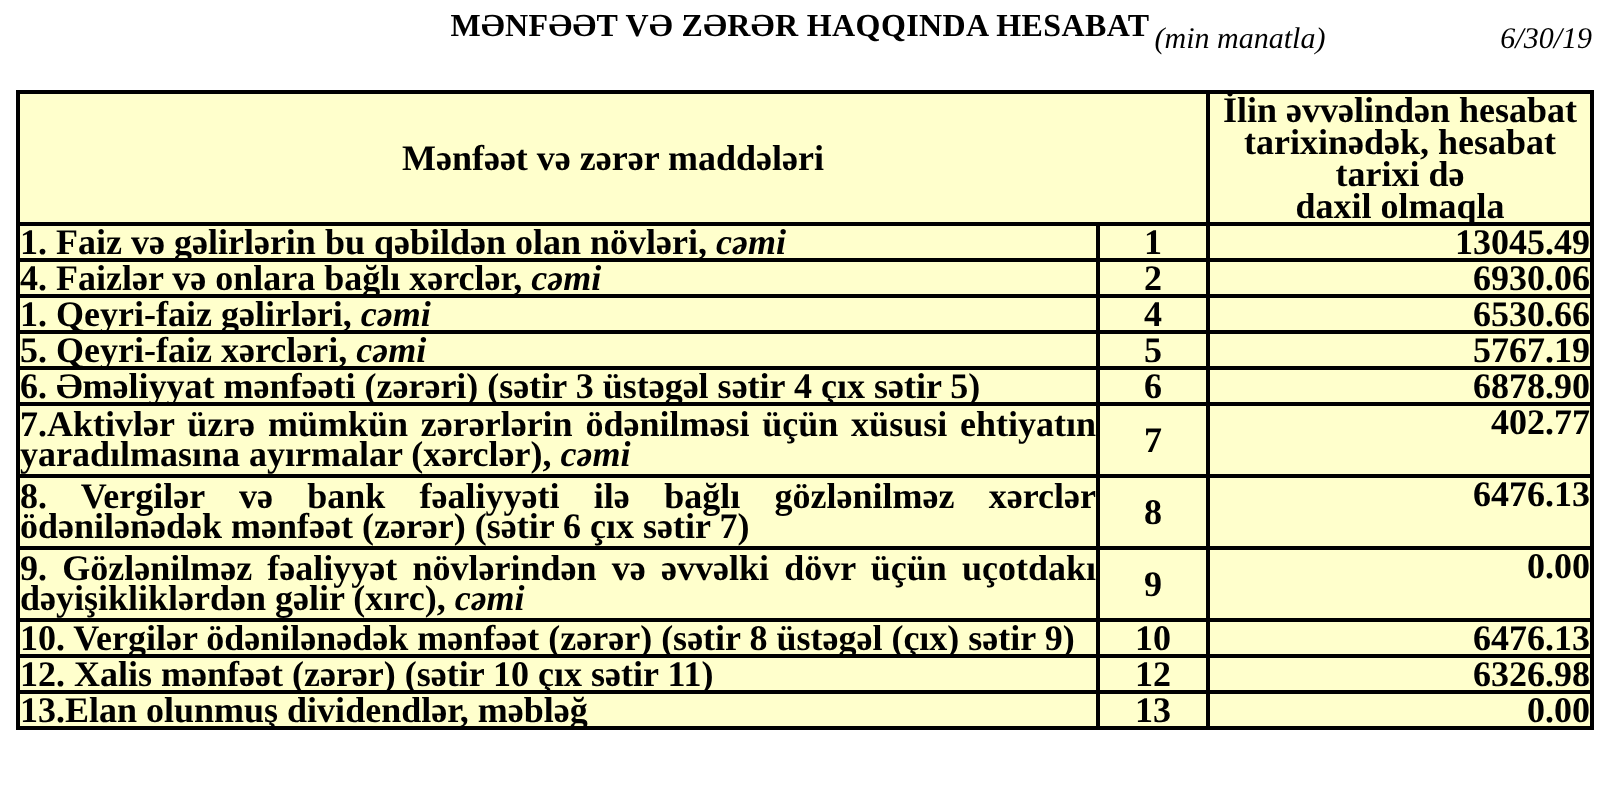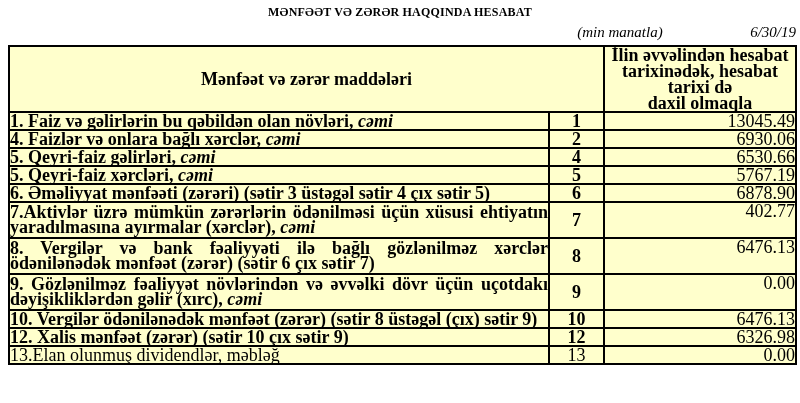--- a/index.html
+++ b/index.html
@@ -3,23 +3,23 @@
 <meta charset="utf-8">
 <style>
   html,body{margin:0;padding:0;background:#ffffff;}
   .page{
     position:relative;width:800px;height:403px;overflow:hidden;
     background:#ffffff;color:#000;
     font-family:"Liberation Serif","DejaVu Serif",serif;
   }
   .title{
     margin:0;padding-top:5px;text-align:center;
-    font-size:12px;font-weight:bold;letter-spacing:.2px;
+    font-size:16px;font-weight:bold;letter-spacing:.2px;
   }
-  .meta{position:absolute;top:24px;left:0;width:800px;height:17px;
+  .meta{position:absolute;top:12px;left:0;width:800px;height:17px;
     font-style:italic;font-size:15px;}
   .unit-note{position:absolute;left:505px;width:230px;text-align:center;}
   .report-date{position:absolute;right:4px;}
 
   table.pnl{
     position:absolute;top:45px;left:8px;width:787px;
     border-collapse:collapse;table-layout:fixed;
   }
   table.pnl td{
     border:2px solid var(--border-c,#000);
@@ -33,26 +33,26 @@
     white-space:pre-line;line-height:17px;padding:0 2px;
   }
   td.label{
     font-weight:bold;padding:0 4px 0 3px;white-space:nowrap;overflow:hidden;
   }
   tr.wrap td.label{
     white-space:normal;text-align:justify;line-height:15px;overflow:visible;
   }
   td.num{font-weight:bold;text-align:center;}
   td.val{
-    text-align:right;font-weight:normal;font-size:15px;padding:0 4px;
+    text-align:right;font-weight:bold;font-size:15px;padding:0 4px;
     font-family:"Liberation Serif","DejaVu Serif",serif;
   }
   tr.single td{height:16px;}
   tr.double td{height:34px;}
-  tr.plain td.label,tr.plain td.num{font-weight:normal;}
+  tr.plain td.label,tr.plain td.num{font-weight:bold;}
   .it{font-style:italic;}
 </style>
 </head>
 <body>
 
 <div class="page">
 
   <h1 class="title">MƏNFƏƏT VƏ ZƏRƏR HAQQINDA HESABAT</h1>
 
   <div class="meta">
@@ -78,21 +78,21 @@
         <td class="label"><span>1. Faiz və gəlirlərin bu qəbildən olan növləri, </span><span class="it">cəmi</span></td>
         <td class="num">1</td>
         <td class="val">13045.49</td>
       </tr>
       <tr class="single">
         <td class="label"><span>4. Faizlər və onlara bağlı xərclər, </span><span class="it">cəmi</span></td>
         <td class="num">2</td>
         <td class="val">6930.06</td>
       </tr>
       <tr class="single">
-        <td class="label"><span>5. Qeyri-faiz gəlirləri, </span><span class="it">cəmi</span></td>
+        <td class="label"><span>1. Qeyri-faiz gəlirləri, </span><span class="it">cəmi</span></td>
         <td class="num">4</td>
         <td class="val">6530.66</td>
       </tr>
       <tr class="single">
         <td class="label"><span>5. Qeyri-faiz xərcləri, </span><span class="it">cəmi</span></td>
         <td class="num">5</td>
         <td class="val">5767.19</td>
       </tr>
       <tr class="single">
         <td class="label"><span>6. Əməliyyat mənfəəti (zərəri) (sətir 3 üstəgəl sətir 4 çıx sətir 5)</span><span class="it"></span></td>
@@ -115,21 +115,21 @@
         <td class="num">9</td>
         <td class="val" style="vertical-align:top;">0.00</td>
       </tr>
 
       <tr class="single">
         <td class="label"><span>10. Vergilər ödənilənədək mənfəət (zərər) (sətir 8 üstəgəl (çıx) sətir 9)</span><span class="it"></span></td>
         <td class="num">10</td>
         <td class="val">6476.13</td>
       </tr>
       <tr class="single">
-        <td class="label"><span>12. Xalis mənfəət (zərər) (sətir 10 çıx sətir 9)</span><span class="it"></span></td>
+        <td class="label"><span>12. Xalis mənfəət (zərər) (sətir 10 çıx sətir 11)</span><span class="it"></span></td>
         <td class="num">12</td>
         <td class="val">6326.98</td>
       </tr>
       <tr class="single plain">
         <td class="label"><span>13.Elan olunmuş dividendlər, məbləğ</span><span class="it"></span></td>
         <td class="num">13</td>
         <td class="val">0.00</td>
       </tr>
     </tbody>
   </table>

